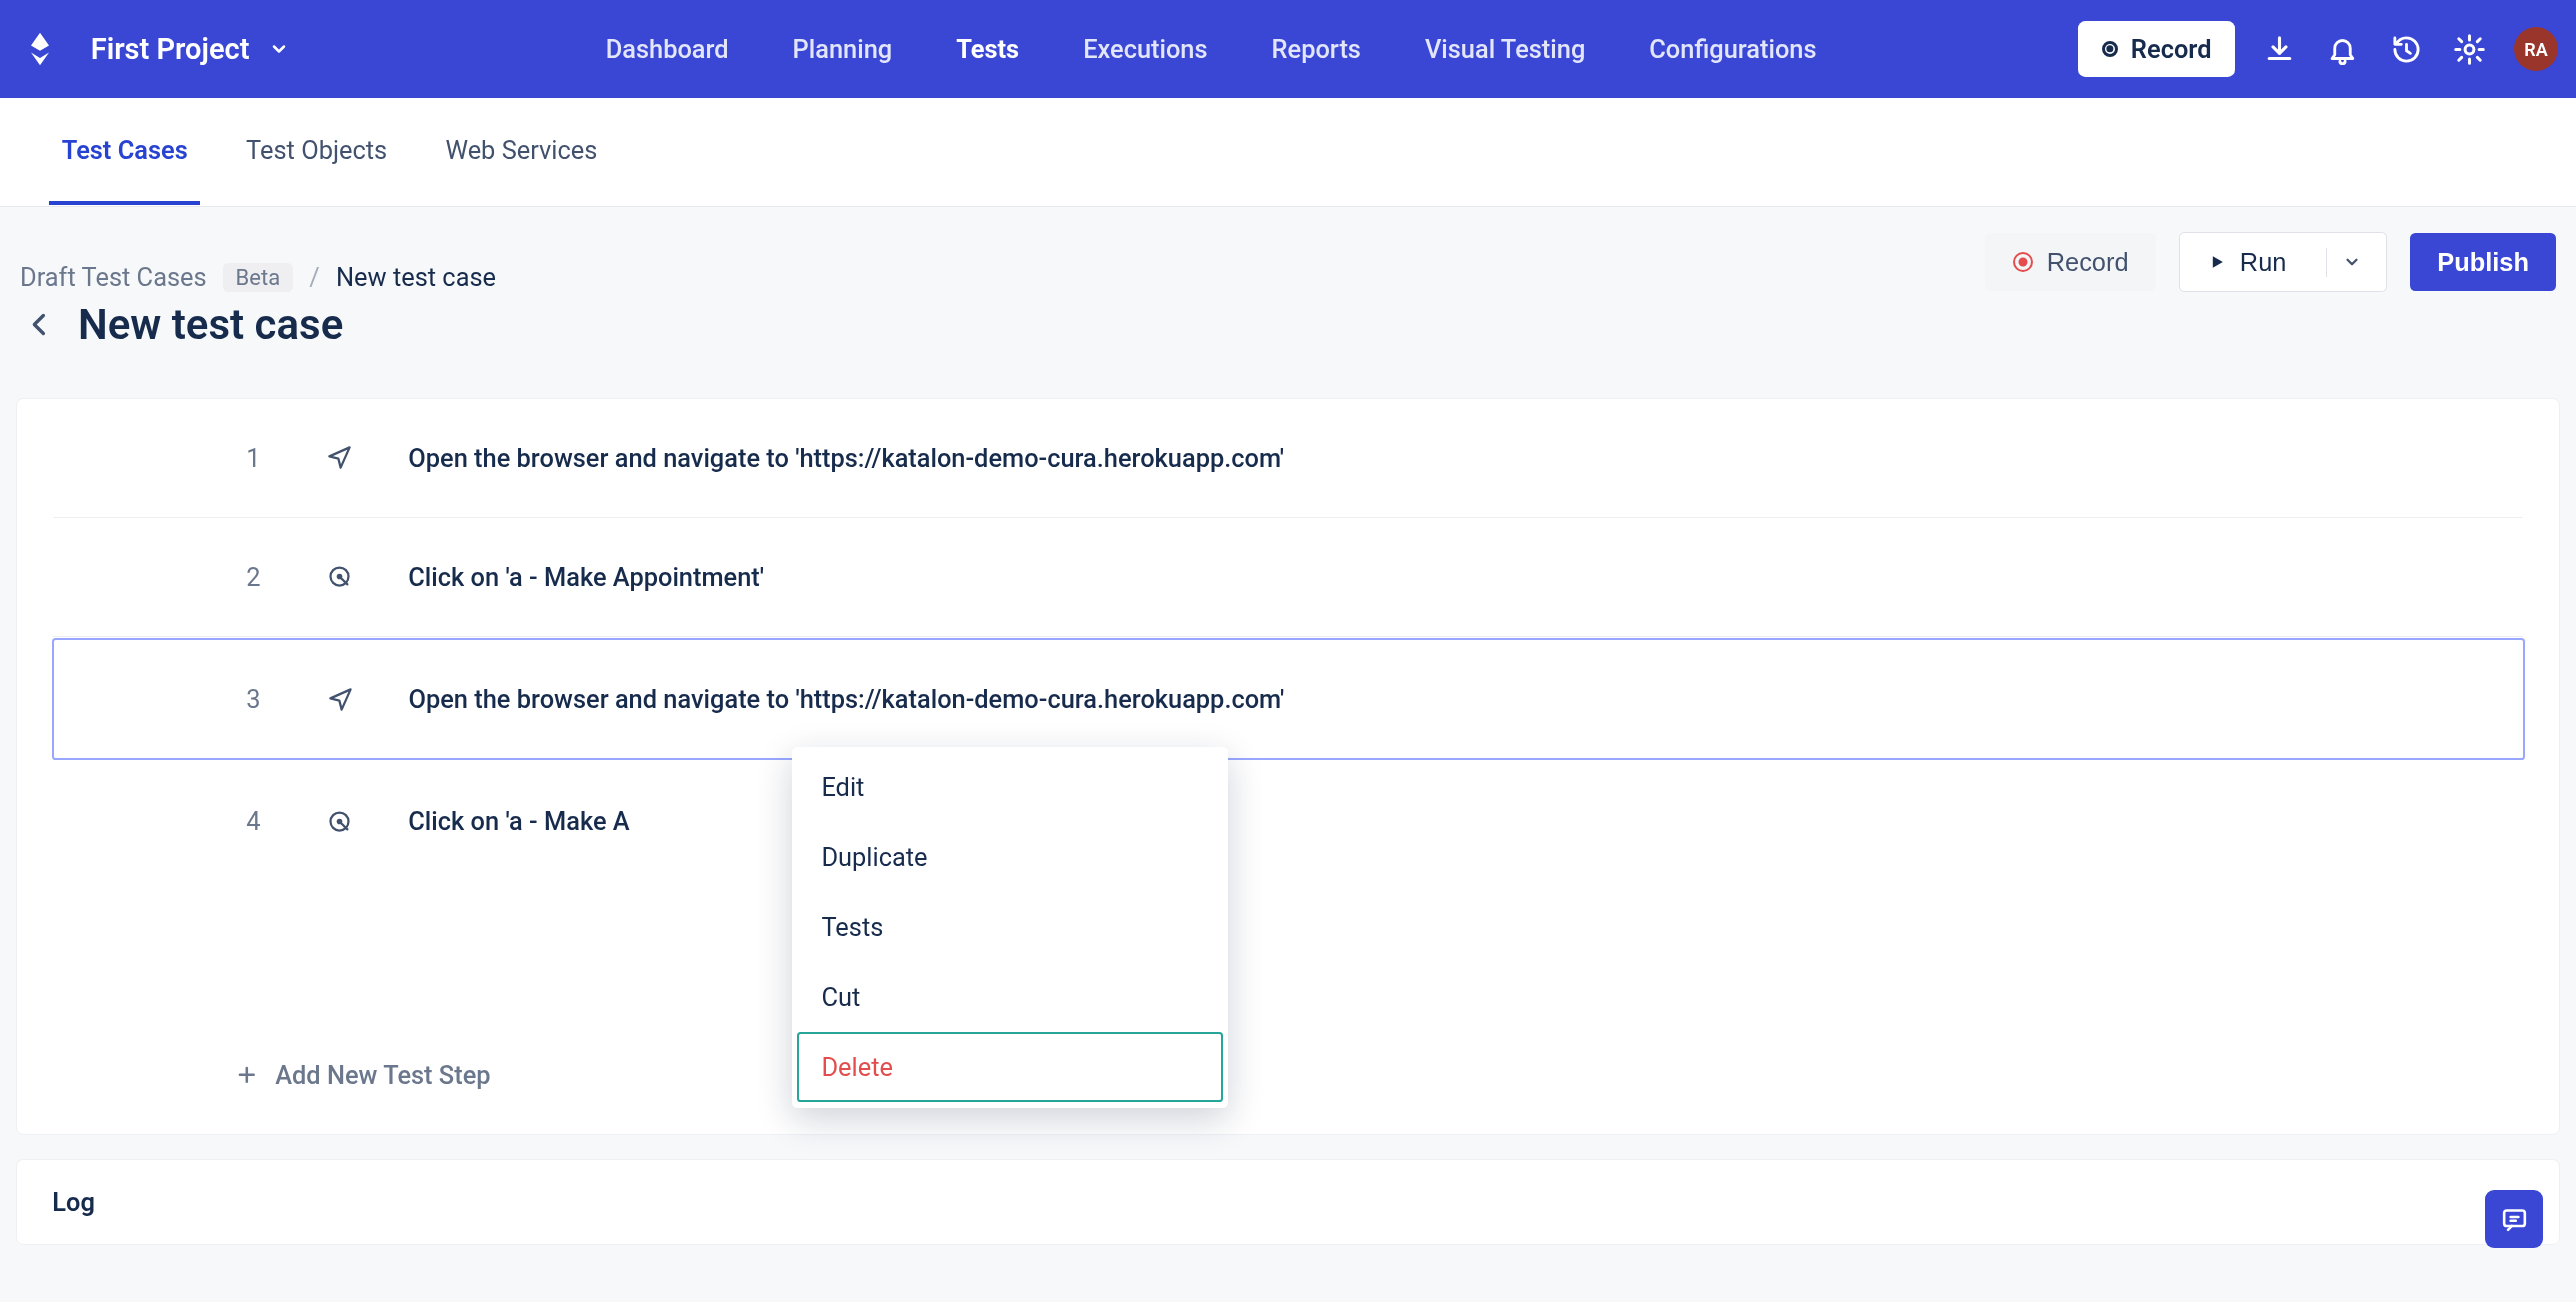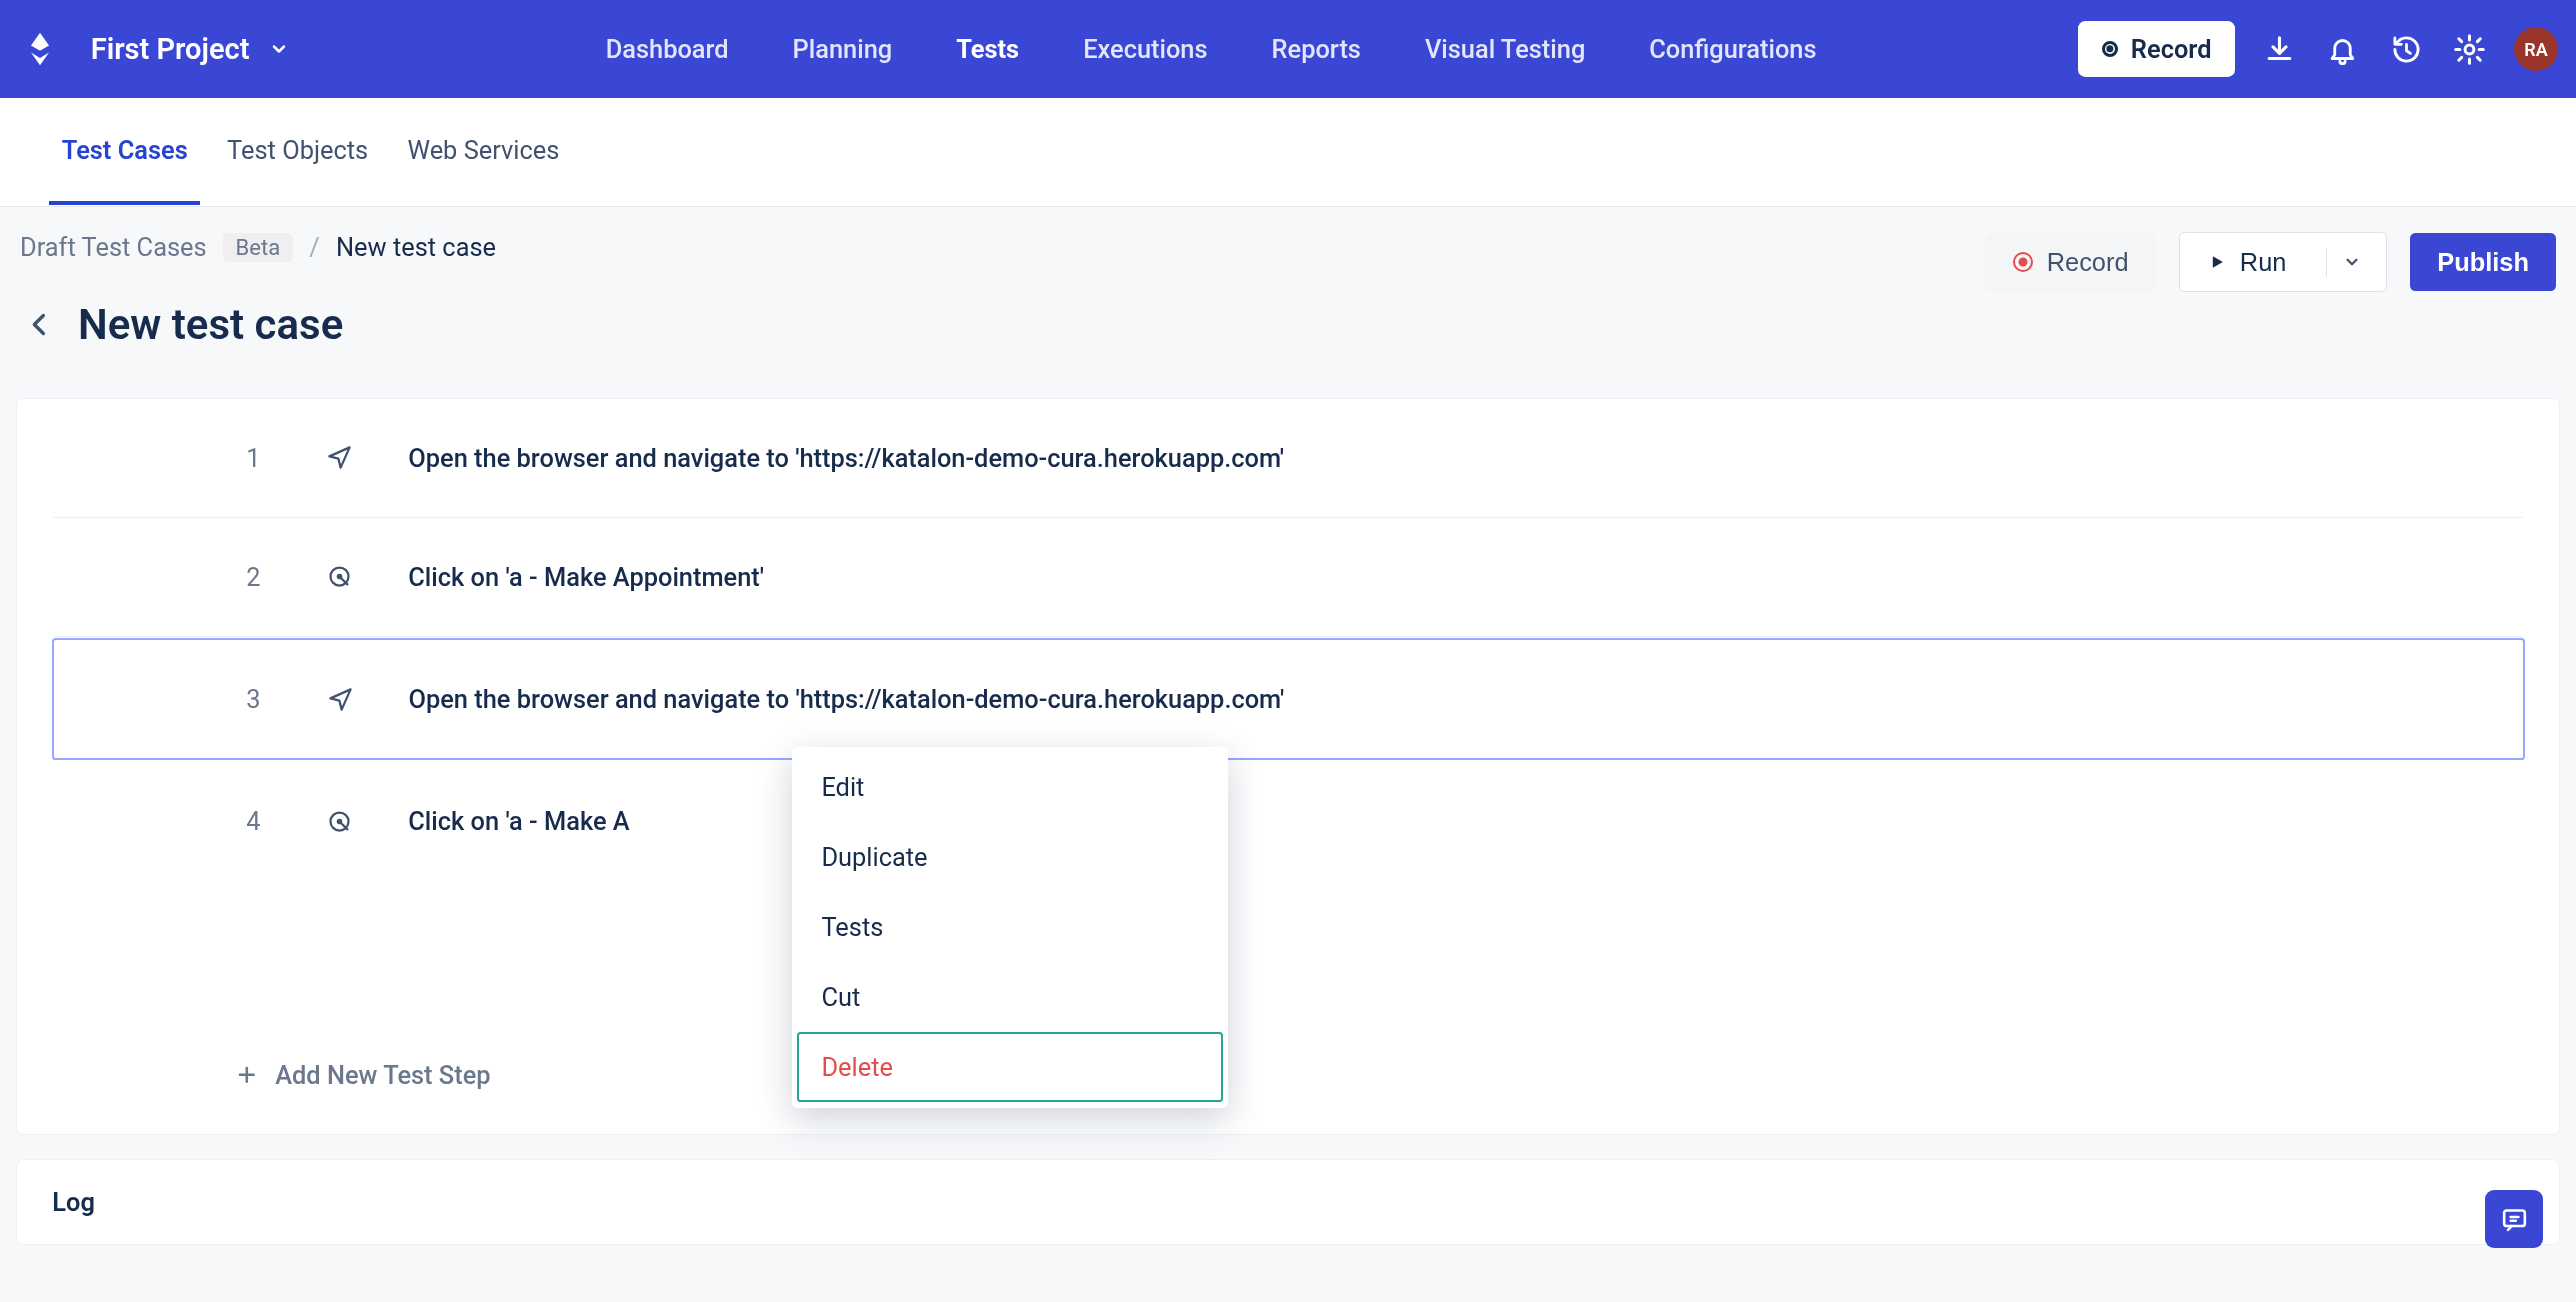--- a/index.html
+++ b/index.html
@@ -76,21 +76,21 @@
   .avatar {
     width: 44px; height: 44px; border-radius: 50%;
     background: #9a352b;
     color: #fff;
     display: flex; align-items: center; justify-content: center;
     font-size: 18px; font-weight: 600;
     cursor: pointer;
   }
   
   .subtabs {
-    display: flex; align-items: center; gap: 14px;
+    display: flex; align-items: center; gap: 33px;
     padding: 0 49px;
     height: 109px;
     border-bottom: 1.8px solid #e6e8ec;
     background: #fff;
   }
   .subtab {
     font-size: 25.4px; color: #42526e;
     padding: 36px 12.7px;
     cursor: pointer;
     border-bottom: 4.5px solid transparent;
@@ -100,21 +100,21 @@
     border-bottom-color: #2843d1;
     font-weight: 600;
   }
   
   .page-area {
     background: #f7f8fa;
     padding: 25.4px 9px 36px 9px;
     min-height: calc(1303px - 98px - 109px);
   }
   .breadcrumb-row {
-    display: flex; align-items: flex-start;
+    display: flex; align-items: flex-end;
     padding: 0 11px;
   }
   .breadcrumb {
     display: flex; align-items: center; gap: 16.3px;
     font-size: 25.4px;
   }
   .crumb-link { color: #6b778c; cursor: pointer; }
   .beta-badge {
     background: #efeff2;
     color: #6b778c;

